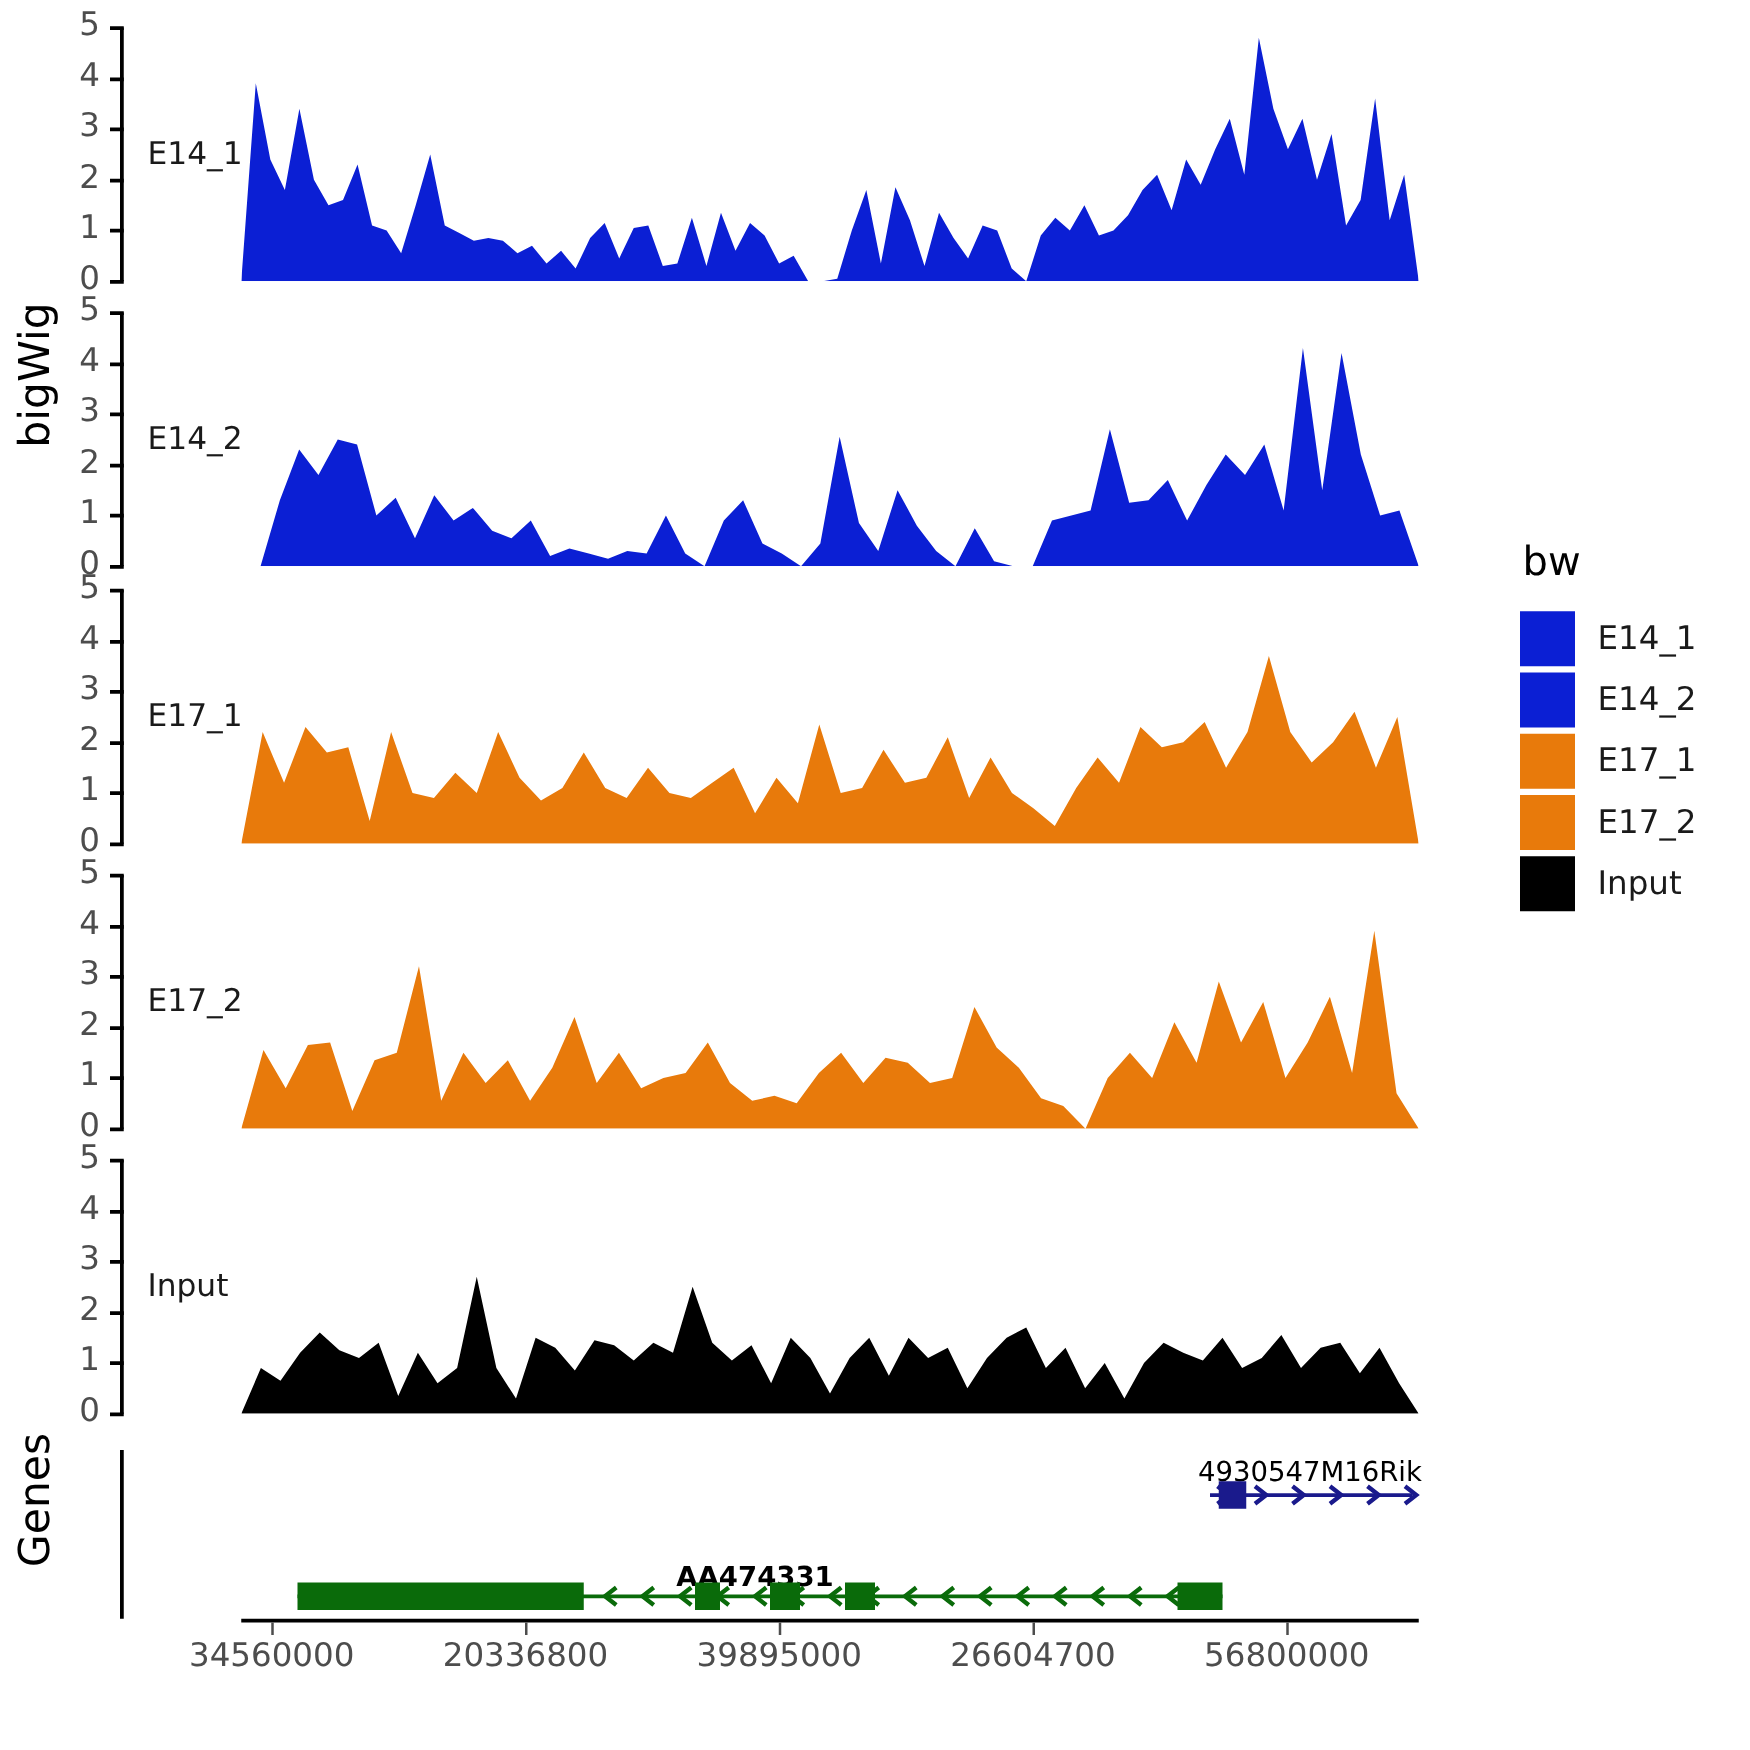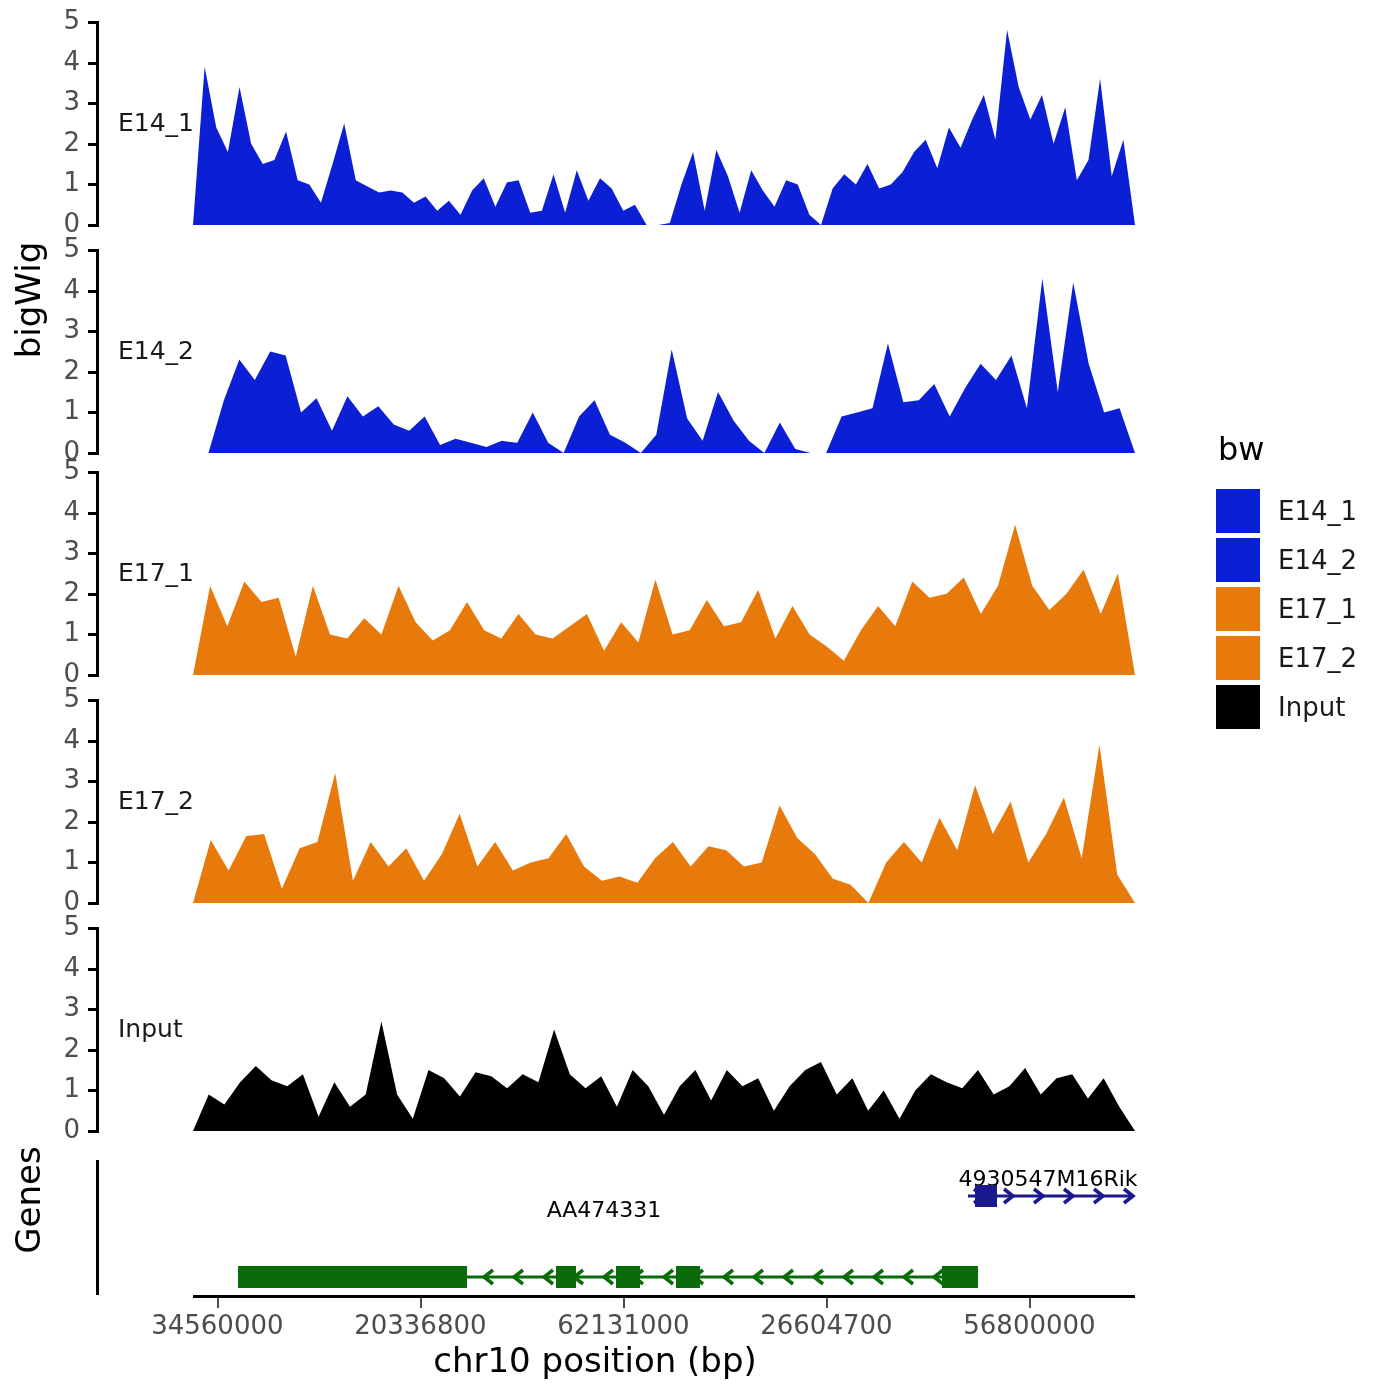--- a/index.html
+++ b/index.html
@@ -176,21 +176,21 @@
       <div style="position: absolute; left: 0px; top: 1182px; width: 1200px; height: 28px;"><svg width="1200" height="28" viewBox="0 0 1200 28">
           <line x1="968" y1="14" x2="1130" y2="14" stroke="#1a1a8c" stroke-width="3"></line>
           <polyline points="974,7 983,14 974,21" fill="none" stroke="#1a1a8c" stroke-width="3.5"></polyline>
           <polyline points="1004,7 1013,14 1004,21" fill="none" stroke="#1a1a8c" stroke-width="3.5"></polyline>
           <polyline points="1034,7 1043,14 1034,21" fill="none" stroke="#1a1a8c" stroke-width="3.5"></polyline>
           <polyline points="1064,7 1073,14 1064,21" fill="none" stroke="#1a1a8c" stroke-width="3.5"></polyline>
           <polyline points="1094,7 1103,14 1094,21" fill="none" stroke="#1a1a8c" stroke-width="3.5"></polyline>
           <polyline points="1124,7 1133,14 1124,21" fill="none" stroke="#1a1a8c" stroke-width="3.5"></polyline>
           <rect x="975" y="3" width="22" height="22" fill="#1a1a8c"></rect>
         </svg></div>
-      <div class="gene-label" style="left: 604px; top: 1197px;">AA474331</div>
+      <div class="gene-label" style="left: 604px; top: 1250px; font-weight: bold;">AA474331</div>
       <div style="position: absolute; left: 0px; top: 1263px; width: 1200px; height: 28px;"><svg width="1200" height="28" viewBox="0 0 1200 28">
           <line x1="238" y1="14" x2="978" y2="14" stroke="#0a6b0a" stroke-width="3"></line>
           <polyline points="253,7 244,14 253,21" fill="none" stroke="#0a6b0a" stroke-width="3.5"></polyline>
           <polyline points="283,7 274,14 283,21" fill="none" stroke="#0a6b0a" stroke-width="3.5"></polyline>
           <polyline points="313,7 304,14 313,21" fill="none" stroke="#0a6b0a" stroke-width="3.5"></polyline>
           <polyline points="343,7 334,14 343,21" fill="none" stroke="#0a6b0a" stroke-width="3.5"></polyline>
           <polyline points="373,7 364,14 373,21" fill="none" stroke="#0a6b0a" stroke-width="3.5"></polyline>
           <polyline points="403,7 394,14 403,21" fill="none" stroke="#0a6b0a" stroke-width="3.5"></polyline>
           <polyline points="433,7 424,14 433,21" fill="none" stroke="#0a6b0a" stroke-width="3.5"></polyline>
           <polyline points="463,7 454,14 463,21" fill="none" stroke="#0a6b0a" stroke-width="3.5"></polyline>
@@ -219,27 +219,26 @@
         </svg></div>
     </div>
 
   <div id="xaxis">
       <div class="xaxis-line" style="top: 1295px;"></div>
       <div class="xtick" style="left: 217.362px; top: 1298px;"></div>
       <div class="xticklabel" style="left: 217.362px; top: 1310px;">34560000</div>
       <div class="xtick" style="left: 420.379px; top: 1298px;"></div>
       <div class="xticklabel" style="left: 420.379px; top: 1310px;">20336800</div>
       <div class="xtick" style="left: 623.397px; top: 1298px;"></div>
-      <div class="xticklabel" style="left: 623.397px; top: 1310px;">62131000</div>
+      <div class="xticklabel" style="left: 623.397px; top: 1310px;">39895000</div>
       <div class="xtick" style="left: 826.414px; top: 1298px;"></div>
       <div class="xticklabel" style="left: 826.414px; top: 1310px;">26604700</div>
       <div class="xtick" style="left: 1029.43px; top: 1298px;"></div>
       <div class="xticklabel" style="left: 1029.43px; top: 1310px;">56800000</div>
     </div>
-  <div class="xaxis-title" style="top:1340px;">chr10 position (bp)</div>
 
   <div class="legend">
     <div class="legend-title">bw</div>
     <div id="legend-rows">
         <div class="legend-row">
           <span class="swatch" style="background: rgb(11, 31, 212);"></span>
           <span class="legend-text">E14_1</span>
         </div>
         <div class="legend-row">
           <span class="swatch" style="background: rgb(11, 31, 212);"></span>

